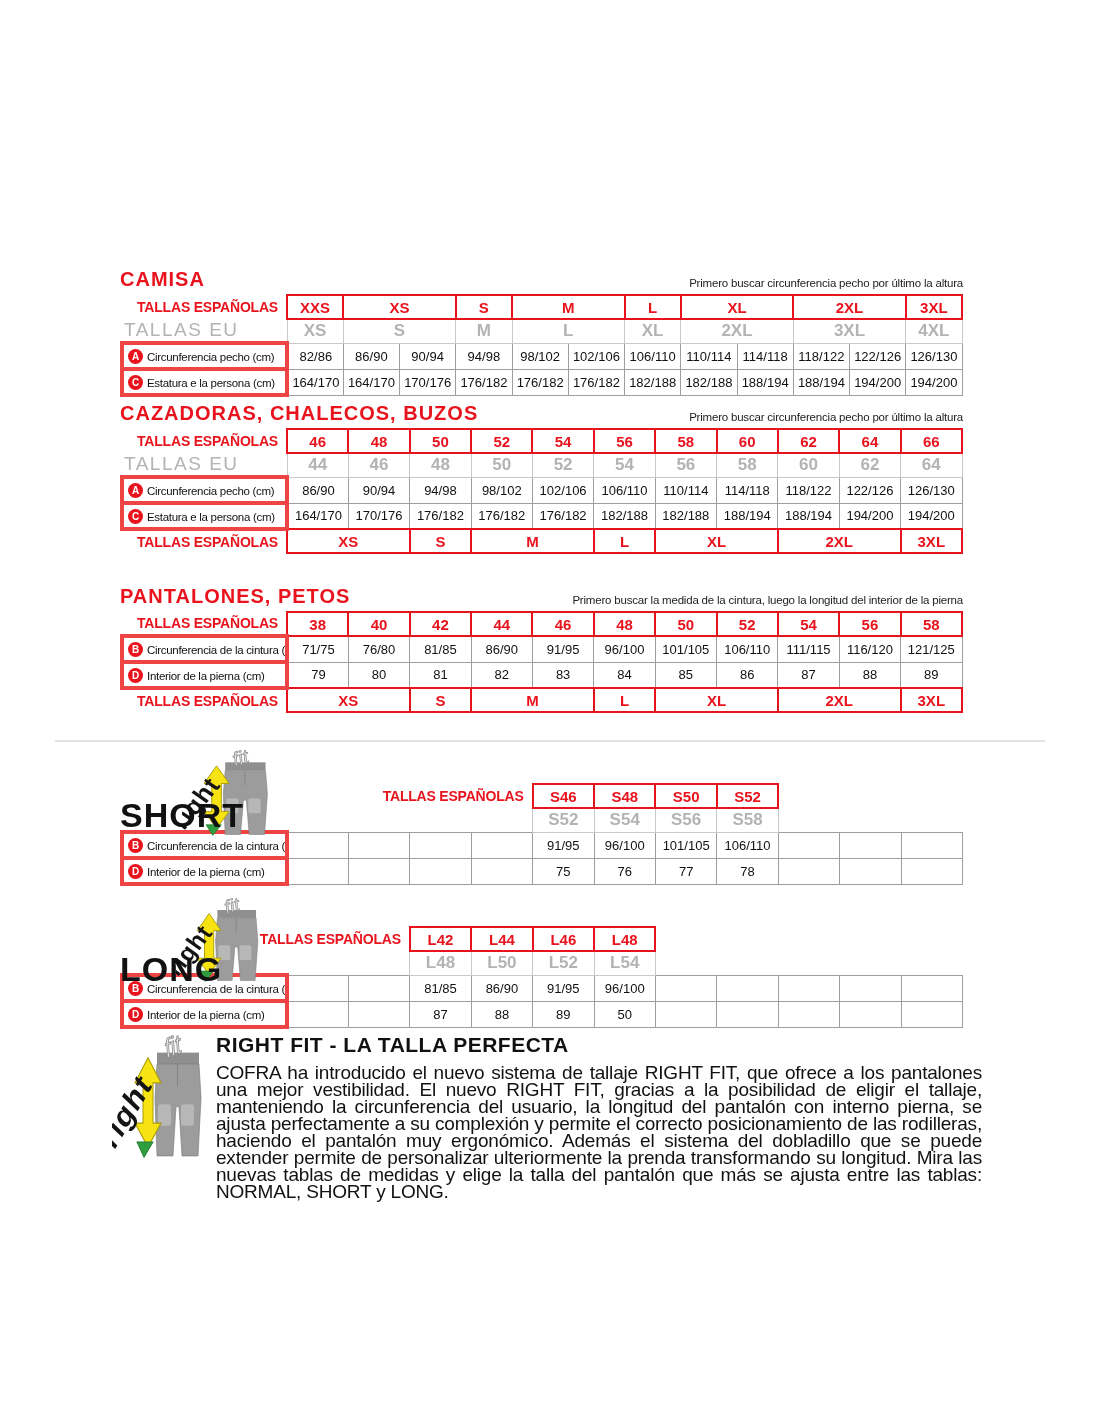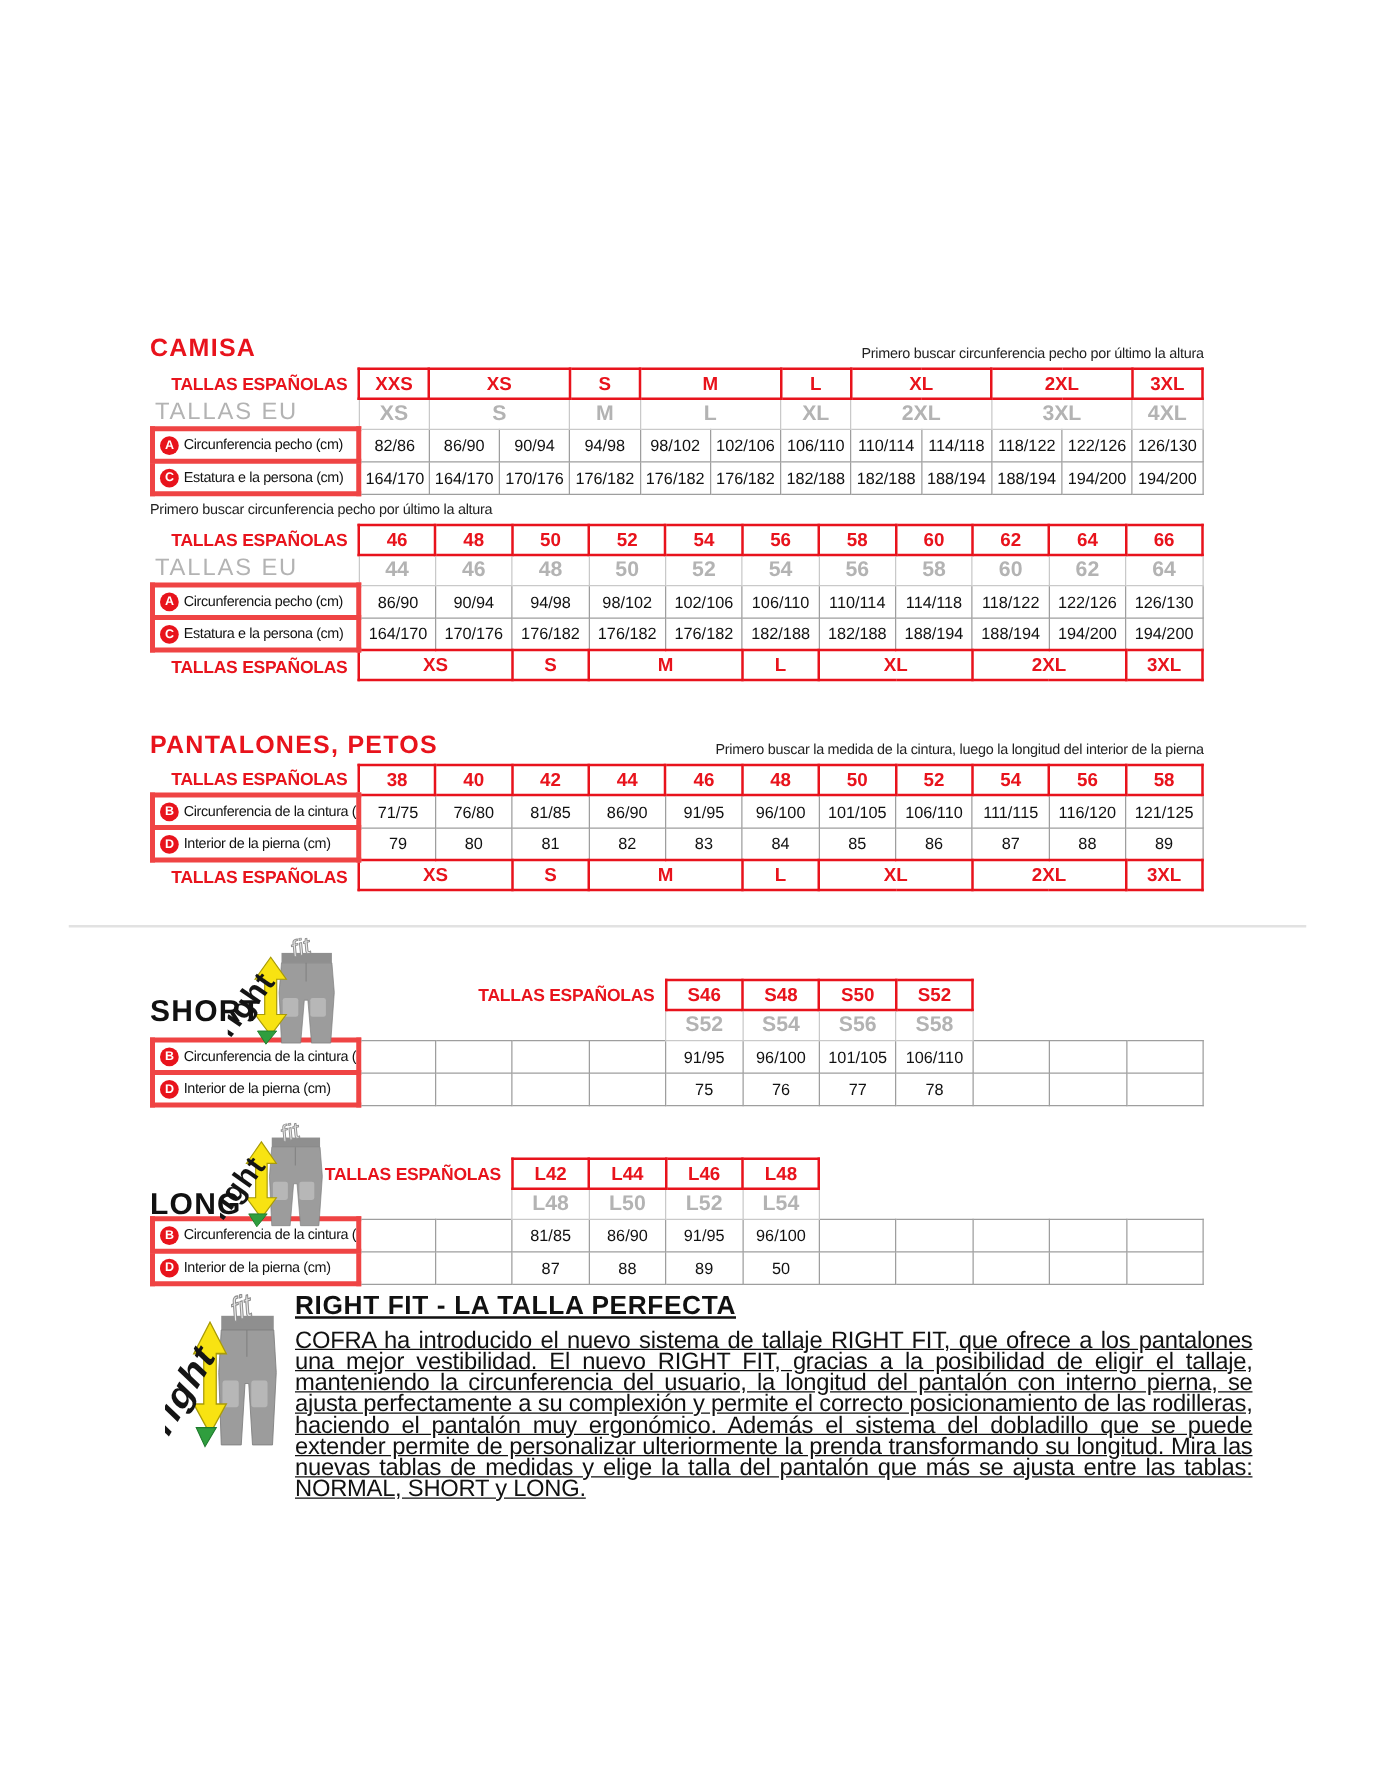--- a/index.html
+++ b/index.html
@@ -24,36 +24,36 @@
   td.lbl-d{border:4px solid #ef4444;text-align:left;padding-left:4px;font-size:11.5px;letter-spacing:-0.3px;color:#111;}
   td.cell-d{border:1px solid #9e9e9e;font-size:13px;color:#111;}
   td.blank{border:none;}
 
   .circ{display:inline-block;width:15px;height:15px;border-radius:50%;background:#e8131c;color:#fff;
         font-size:10px;font-weight:bold;text-align:center;line-height:15px;vertical-align:middle;margin-right:4px;}
   .lbl-txt{vertical-align:middle;}
 
   .divider{position:absolute;left:55px;top:740px;width:990px;height:0;border-top:2px solid #e2e2e2;}
 
-  .fit-name{position:absolute;left:0;font-size:24px;font-weight:bold;letter-spacing:1px;color:#111;}
+  .fit-name{position:absolute;left:0;font-size:34px;font-weight:bold;letter-spacing:1px;color:#111;}
   .rf-svg{position:absolute;}
 
   #sec-camisa{top:268px;}
   #sec-cazadoras{top:402px;}
   #sec-pantalones{top:585px;}
   #sec-short{top:750px;height:132px;}
   #sec-short .tbl{margin-top:33px;}
   #sec-short .rf-svg{left:62px;top:0;}
   #sec-short .fit-name{top:46px;}
   #sec-long{top:898px;height:126px;}
   #sec-long .tbl{margin-top:28px;}
   #sec-long .rf-svg{left:56px;top:0;}
   #sec-long .fit-name{top:52px;}
 
-  #sec-rightfit{left:132px;top:1033px;width:870px;text-decoration:underline;}
+  #sec-rightfit{left:112px;top:1033px;width:870px;}
   #sec-rightfit .rf-svg{left:0;top:2px;}
   .rf-text{margin-left:104px;width:766px;}
   .rf-title{font-size:21px;font-weight:bold;letter-spacing:0.5px;color:#111;margin:0 0 7px 0;}
   .rf-body{font-size:19px;line-height:17px;color:#111;text-align:justify;letter-spacing:-0.2px;margin:0;}
 </style>
 </head>
 <body>
 
 <svg width="0" height="0" style="position:absolute" xmlns="http://www.w3.org/2000/svg" xmlns:xlink="http://www.w3.org/1999/xlink" aria-hidden="true">
   <symbol id="rf-logo" viewBox="0 0 100 100">
@@ -137,20 +137,21 @@
           <td class="cell-d">188/194</td>
           <td class="cell-d">194/200</td>
           <td class="cell-d">194/200</td>
       </tr>
     </tbody>
   </table>
 </div>
 
 <div class="sec" id="sec-cazadoras">
   <div class="sec-head">
+    <div class="sec-title">CAZADORAS, CHALECOS, BUZOS</div>
     <div class="sec-note">Primero buscar circunferencia pecho por último la altura</div>
   </div>
   <table class="tbl">
     <colgroup>
         <col class="c-lbl">
         <col span="11">
       </colgroup>
     <tbody>
       <tr>
         <td class="lbl-es">TALLAS ESPAÑOLAS</td>

